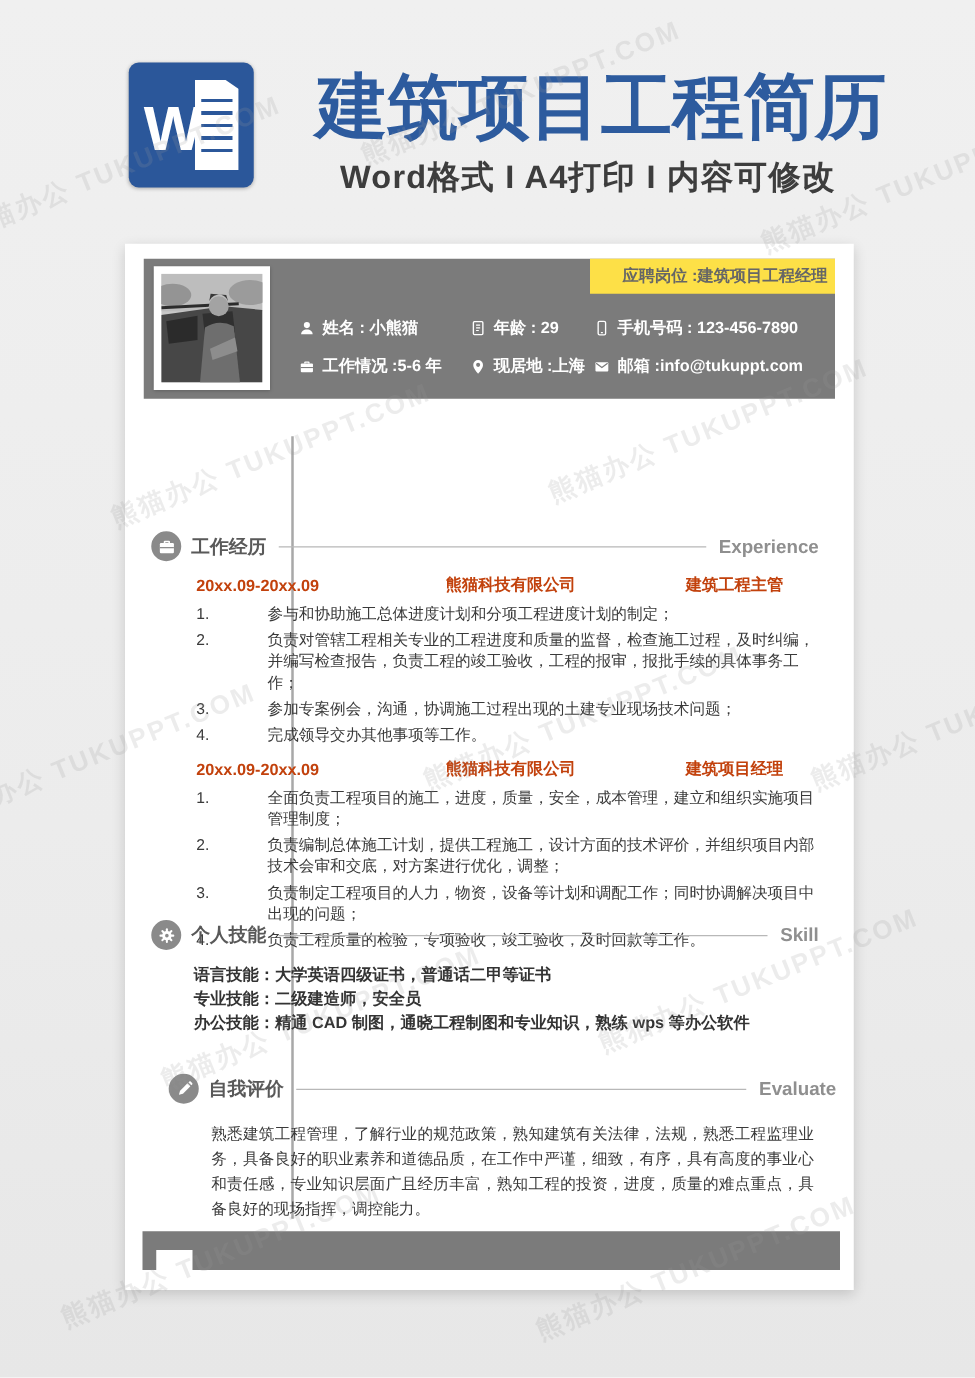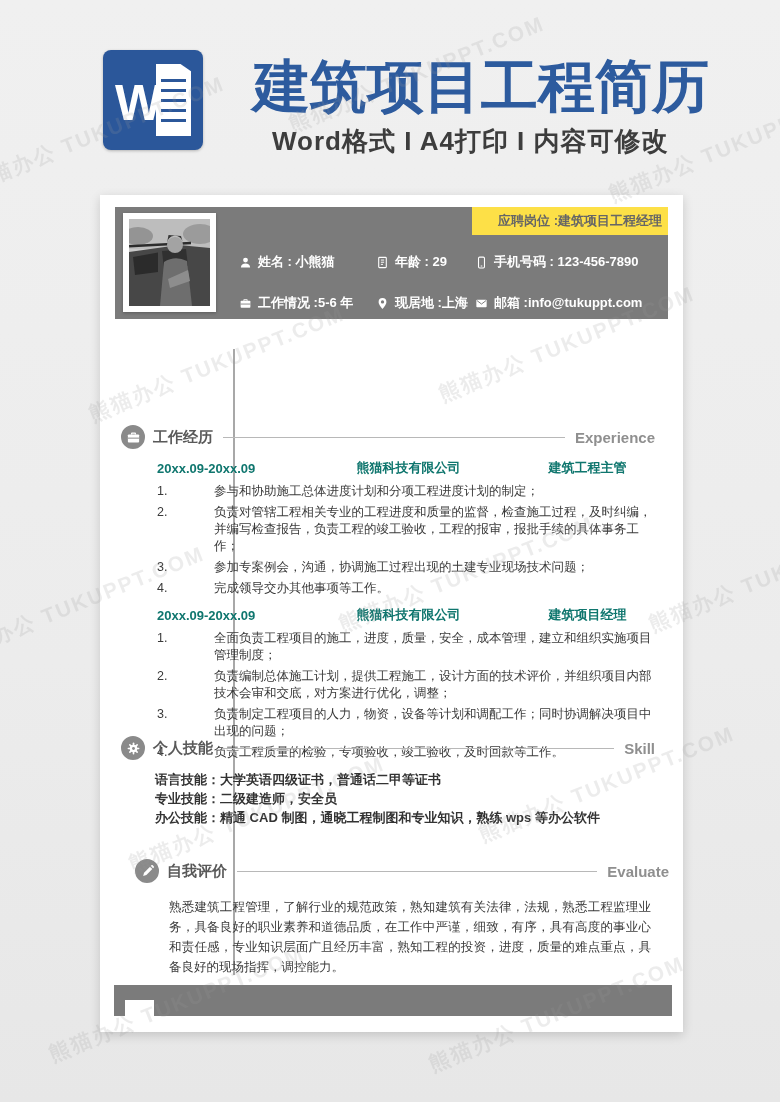--- a/index.html
+++ b/index.html
@@ -46,21 +46,21 @@
 
   .gray-header{position:absolute;left:15px;top:12px;width:553px;height:112px;background:#7b7b7b;}
   .job-target{position:absolute;top:0;right:0;width:196px;height:28px;background:#fde047;
     color:#666;font-size:13px;font-weight:700;line-height:28px;text-align:right;
     padding-right:6px;box-sizing:border-box;white-space:nowrap;}
   .photo{position:absolute;left:8px;top:6px;width:93px;height:99px;background:#fff;
     box-sizing:border-box;padding:6px;box-shadow:0 1px 3px rgba(0,0,0,.25);}
   .photo svg{width:100%;height:100%;display:block;}
 
   .profile-grid{position:absolute;left:124px;top:46px;display:grid;
-    grid-template-columns:137px 99px 200px;row-gap:23px;}
+    grid-template-columns:137px 99px 200px;row-gap:13px;}
   .profile-item{display:flex;align-items:center;gap:6px;color:#fff;
     font-size:13px;font-weight:700;white-space:nowrap;height:18px;}
   .profile-item svg{width:13px;height:13px;flex:none;display:block;}
 
   .rail{position:absolute;left:133px;top:154px;width:2px;height:626px;background:#a8a8a8;}
 
   .section{position:absolute;left:0;width:583px;}
   .sec-head{display:flex;align-items:center;height:26px;padding:0 28px 0 19px;}
   .sec-icon{width:24px;height:24px;border-radius:50%;background:#8a8a8a;border:2px solid #fff;
     display:flex;align-items:center;justify-content:center;flex:none;}
@@ -70,21 +70,21 @@
   .sec-en{font-size:15px;font-weight:700;color:#8f8f8f;white-space:nowrap;}
 
   #sec-education{top:141px;}
   .edu-row{display:grid;grid-template-columns:150px 1fr 150px;padding:0 20px 0 57px;
     margin-top:11px;font-size:13px;font-weight:700;color:#333;height:18px;align-items:center;}
   .edu-row .mid,.edu-row .right{text-align:center;}
 
   #sec-experience{top:229px;}
   .job{padding:0 28px 0 57px;}
   .job-row{display:grid;grid-template-columns:140px 1fr 135px;font-size:13px;font-weight:700;
-    color:#0f766e;margin:9px 0 6px;height:18px;align-items:center;}
+    color:#c2410c;margin:9px 0 6px;height:18px;align-items:center;}
   .job-row .mid,.job-row .right{text-align:center;}
   .duty{display:flex;font-size:12.5px;color:#3a3a3a;line-height:17px;margin-bottom:4px;font-weight:500;}
   .duty .n{width:21px;flex:none;}
   .duty .t{flex:1;margin-left:36px;}
 
   #sec-skill{top:540px;}
   .skill-lines{padding:0 28px 0 55px;margin-top:9px;}
   .skill-line{font-size:13px;font-weight:600;color:#333;line-height:19px;}
 
   #sec-evaluate{top:663px;margin-left:14px;}

